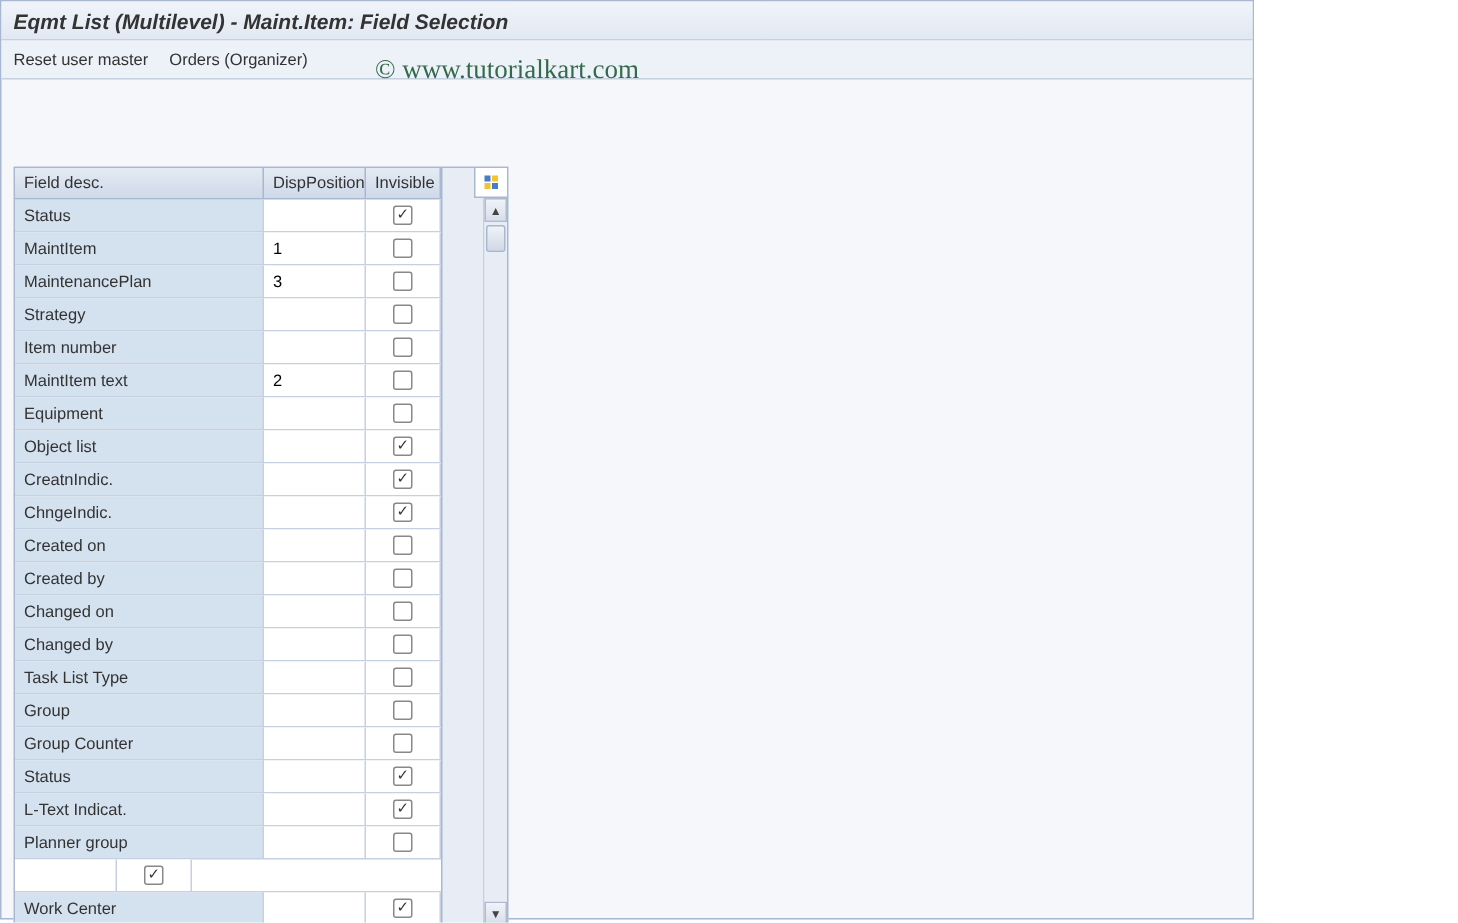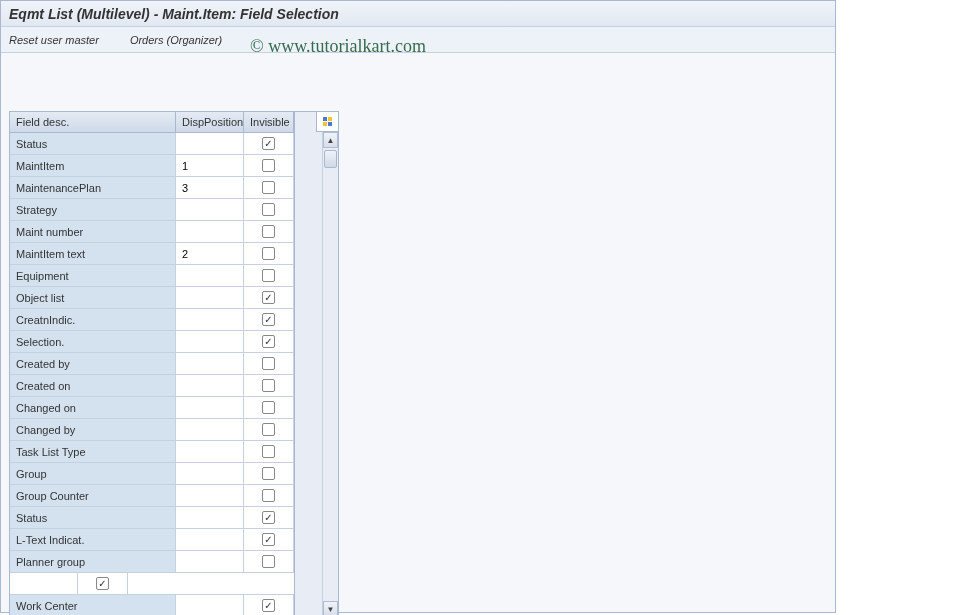--- a/index.html
+++ b/index.html
@@ -28,23 +28,22 @@
       border-bottom: 1px solid #c5d0e0;
       height: 26px;
       line-height: 18px;
     }
     .toolbar {
       background: #edf1f8;
       padding: 4px 8px;
       border-bottom: 1px solid #c5d0e0;
       height: 26px;
       display: flex;
-      gap: 31px;
-      align-items: center;
-      font-style: italic;
+      gap: 14px;
+      align-items: center;
     }
     .toolbar-item {
       color: #333;
       cursor: pointer;
       font-size: 11px;
     }
     .content {
       padding: 10px 8px 4px 8px;
       display: flex;
       height: calc(100% - 52px);
@@ -279,21 +278,21 @@
                 </div>
               </div>
               <div class="grid-row">
                 <div class="grid-cell col1">Strategy</div>
                 <div class="grid-cell col2"></div>
                 <div class="grid-cell col3">
                   <span class="cb"></span>
                 </div>
               </div>
               <div class="grid-row">
-                <div class="grid-cell col1">Maint number</div>
+                <div class="grid-cell col1">Item number</div>
                 <div class="grid-cell col2"></div>
                 <div class="grid-cell col3">
                   <span class="cb"></span>
                 </div>
               </div>
               <div class="grid-row">
                 <div class="grid-cell col1">MaintItem text</div>
                 <div class="grid-cell col2">2</div>
                 <div class="grid-cell col3">
                   <span class="cb"></span>
@@ -314,35 +313,35 @@
                 </div>
               </div>
               <div class="grid-row">
                 <div class="grid-cell col1">CreatnIndic.</div>
                 <div class="grid-cell col2"></div>
                 <div class="grid-cell col3">
                   <span class="cb">✓</span>
                 </div>
               </div>
               <div class="grid-row">
-                <div class="grid-cell col1">Selection.</div>
-                <div class="grid-cell col2"></div>
-                <div class="grid-cell col3">
-                  <span class="cb">✓</span>
+                <div class="grid-cell col1">ChngeIndic.</div>
+                <div class="grid-cell col2"></div>
+                <div class="grid-cell col3">
+                  <span class="cb">✓</span>
+                </div>
+              </div>
+              <div class="grid-row">
+                <div class="grid-cell col1">Created on</div>
+                <div class="grid-cell col2"></div>
+                <div class="grid-cell col3">
+                  <span class="cb"></span>
                 </div>
               </div>
               <div class="grid-row">
                 <div class="grid-cell col1">Created by</div>
-                <div class="grid-cell col2"></div>
-                <div class="grid-cell col3">
-                  <span class="cb"></span>
-                </div>
-              </div>
-              <div class="grid-row">
-                <div class="grid-cell col1">Created on</div>
                 <div class="grid-cell col2"></div>
                 <div class="grid-cell col3">
                   <span class="cb"></span>
                 </div>
               </div>
               <div class="grid-row">
                 <div class="grid-cell col1">Changed on</div>
                 <div class="grid-cell col2"></div>
                 <div class="grid-cell col3">
                   <span class="cb"></span>

